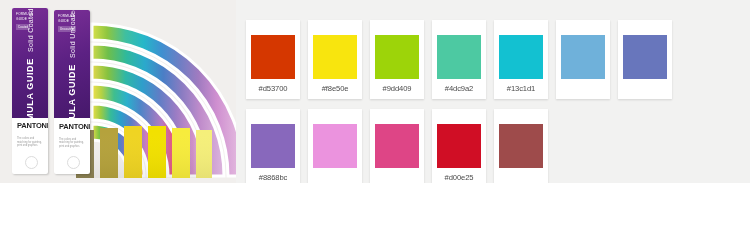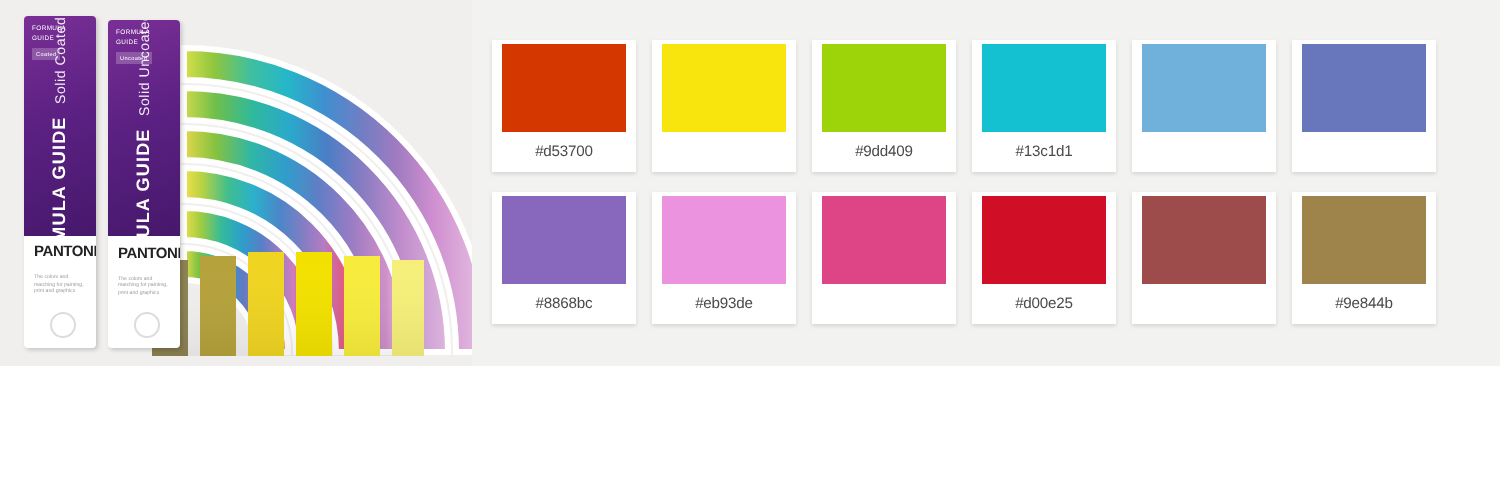--- a/index.html
+++ b/index.html
@@ -119,24 +119,24 @@
     position: absolute;
     left: 246px; top: 20px;
     width: 492px;
   }
   .swatch-row {
     display: flex;
     gap: 8px;
     margin-bottom: 10px;
   }
   .swatch-card {
-    width: 72px;
+    width: 54px;
     background: #ffffff;
     box-shadow: 0 1px 2px rgba(0,0,0,0.13);
-    padding: 2px 5px 0 5px;
+    padding: 15px 5px 0 5px;
     box-sizing: border-box;
   }
   .swatch-chip {
     width: 100%;
     height: 44px;
     display: block;
   }
   .swatch-label {
     font-size: 7.6px;
     color: #4a4a4a;
@@ -285,55 +285,55 @@
   </div>
 
   <div id="swatch-grid">
     <div class="swatch-row" id="row-0">
         <div class="swatch-card">
           <span class="swatch-chip" style="background: rgb(213, 55, 0);"></span>
           <div class="swatch-label">#d53700</div>
         </div>
         <div class="swatch-card">
           <span class="swatch-chip" style="background: rgb(248, 229, 14);"></span>
+          <div class="swatch-label">#f8e50e</div>
         </div>
         <div class="swatch-card">
           <span class="swatch-chip" style="background: rgb(157, 212, 9);"></span>
           <div class="swatch-label">#9dd409</div>
         </div>
         <div class="swatch-card">
+          <span class="swatch-chip" style="background: rgb(77, 201, 162);"></span>
+          <div class="swatch-label">#4dc9a2</div>
+        </div>
+        <div class="swatch-card">
           <span class="swatch-chip" style="background: rgb(19, 193, 209);"></span>
           <div class="swatch-label">#13c1d1</div>
         </div>
         <div class="swatch-card">
           <span class="swatch-chip" style="background: rgb(111, 177, 218);"></span>
         </div>
         <div class="swatch-card">
           <span class="swatch-chip" style="background: rgb(104, 118, 188);"></span>
         </div>
       </div>
     <div class="swatch-row" id="row-1">
         <div class="swatch-card">
           <span class="swatch-chip" style="background: rgb(136, 104, 188);"></span>
           <div class="swatch-label">#8868bc</div>
         </div>
         <div class="swatch-card">
           <span class="swatch-chip" style="background: rgb(235, 147, 222);"></span>
-          <div class="swatch-label">#eb93de</div>
         </div>
         <div class="swatch-card">
           <span class="swatch-chip" style="background: rgb(222, 69, 134);"></span>
         </div>
         <div class="swatch-card">
           <span class="swatch-chip" style="background: rgb(208, 14, 37);"></span>
           <div class="swatch-label">#d00e25</div>
         </div>
         <div class="swatch-card">
           <span class="swatch-chip" style="background: rgb(158, 75, 75);"></span>
         </div>
-        <div class="swatch-card">
-          <span class="swatch-chip" style="background: rgb(158, 132, 75);"></span>
-          <div class="swatch-label">#9e844b</div>
-        </div>
       </div>
   </div>
 
 </div>
 
 </body></html>

